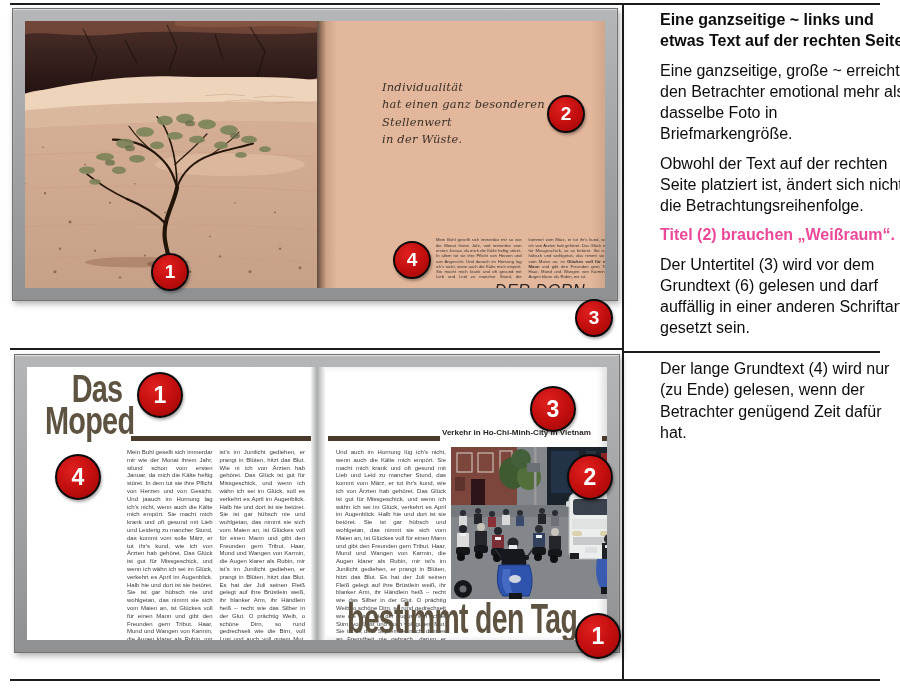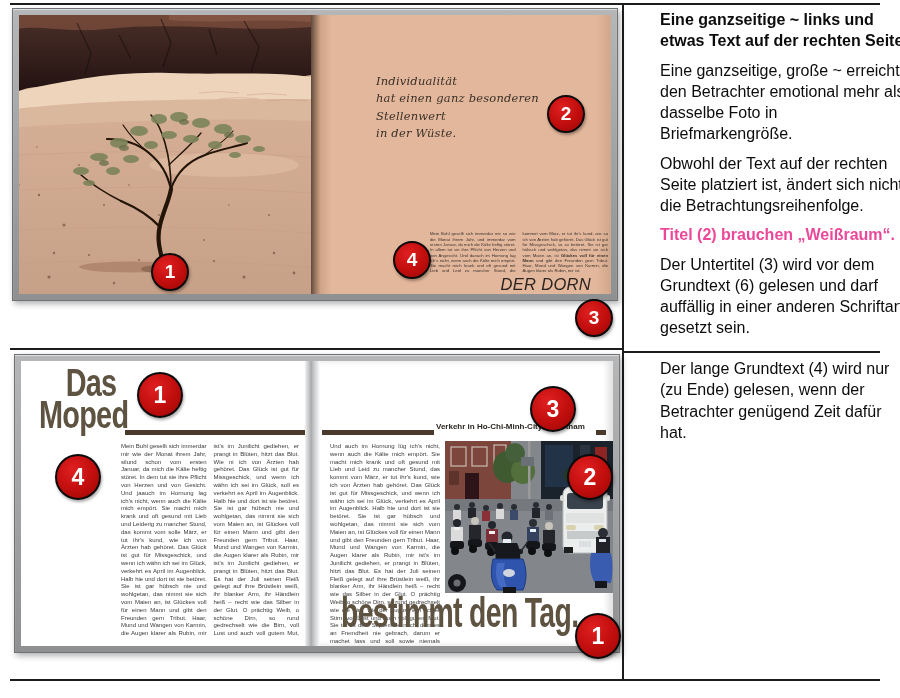--- a/index.html
+++ b/index.html
@@ -5,21 +5,21 @@
   * { box-sizing: border-box; margin: 0; padding: 0; }
   html,body { width: 900px; height: 698px; background: #fff; overflow: hidden;
     font-family: "Liberation Sans", sans-serif; position: relative; }
 
   
   .rule-h { position: absolute; background: #1c1c1c; height: 2px; }
   .rule-v { position: absolute; background: #1c1c1c; width: 2px; }
 
   
   .book { position: absolute; background: linear-gradient(180deg,#b4b6b8,#8e9092);
-    border: 1px solid #6f7173; padding: 6px;
+    border: 1px solid #6f7173; padding: 12px;
     box-shadow: 2px 3px 6px rgba(0,0,0,.3), inset 0 1px 1px rgba(255,255,255,.6); }
   .pages { position: relative; width: 100%; height: 100%; background: #fff; overflow: hidden; }
 
   
   .photo-page { position: absolute; left: 0; top: 0; width: 292px; height: 100%; }
   .photo-page svg { display: block; width: 100%; height: 100%; }
   .gutter-top { position: absolute; left: 292px; top: 0; width: 9px; height: 100%;
     background: linear-gradient(90deg,#5e4a3e 0%, #96735e 45%, #caa083 100%); }
   .beige-page { position: absolute; left: 301px; top: 0; right: 0; height: 100%;
     background: linear-gradient(90deg,#cda287 0%, #e3b79c 4%, #e3b79c 95%, #d0a78b 100%); }

